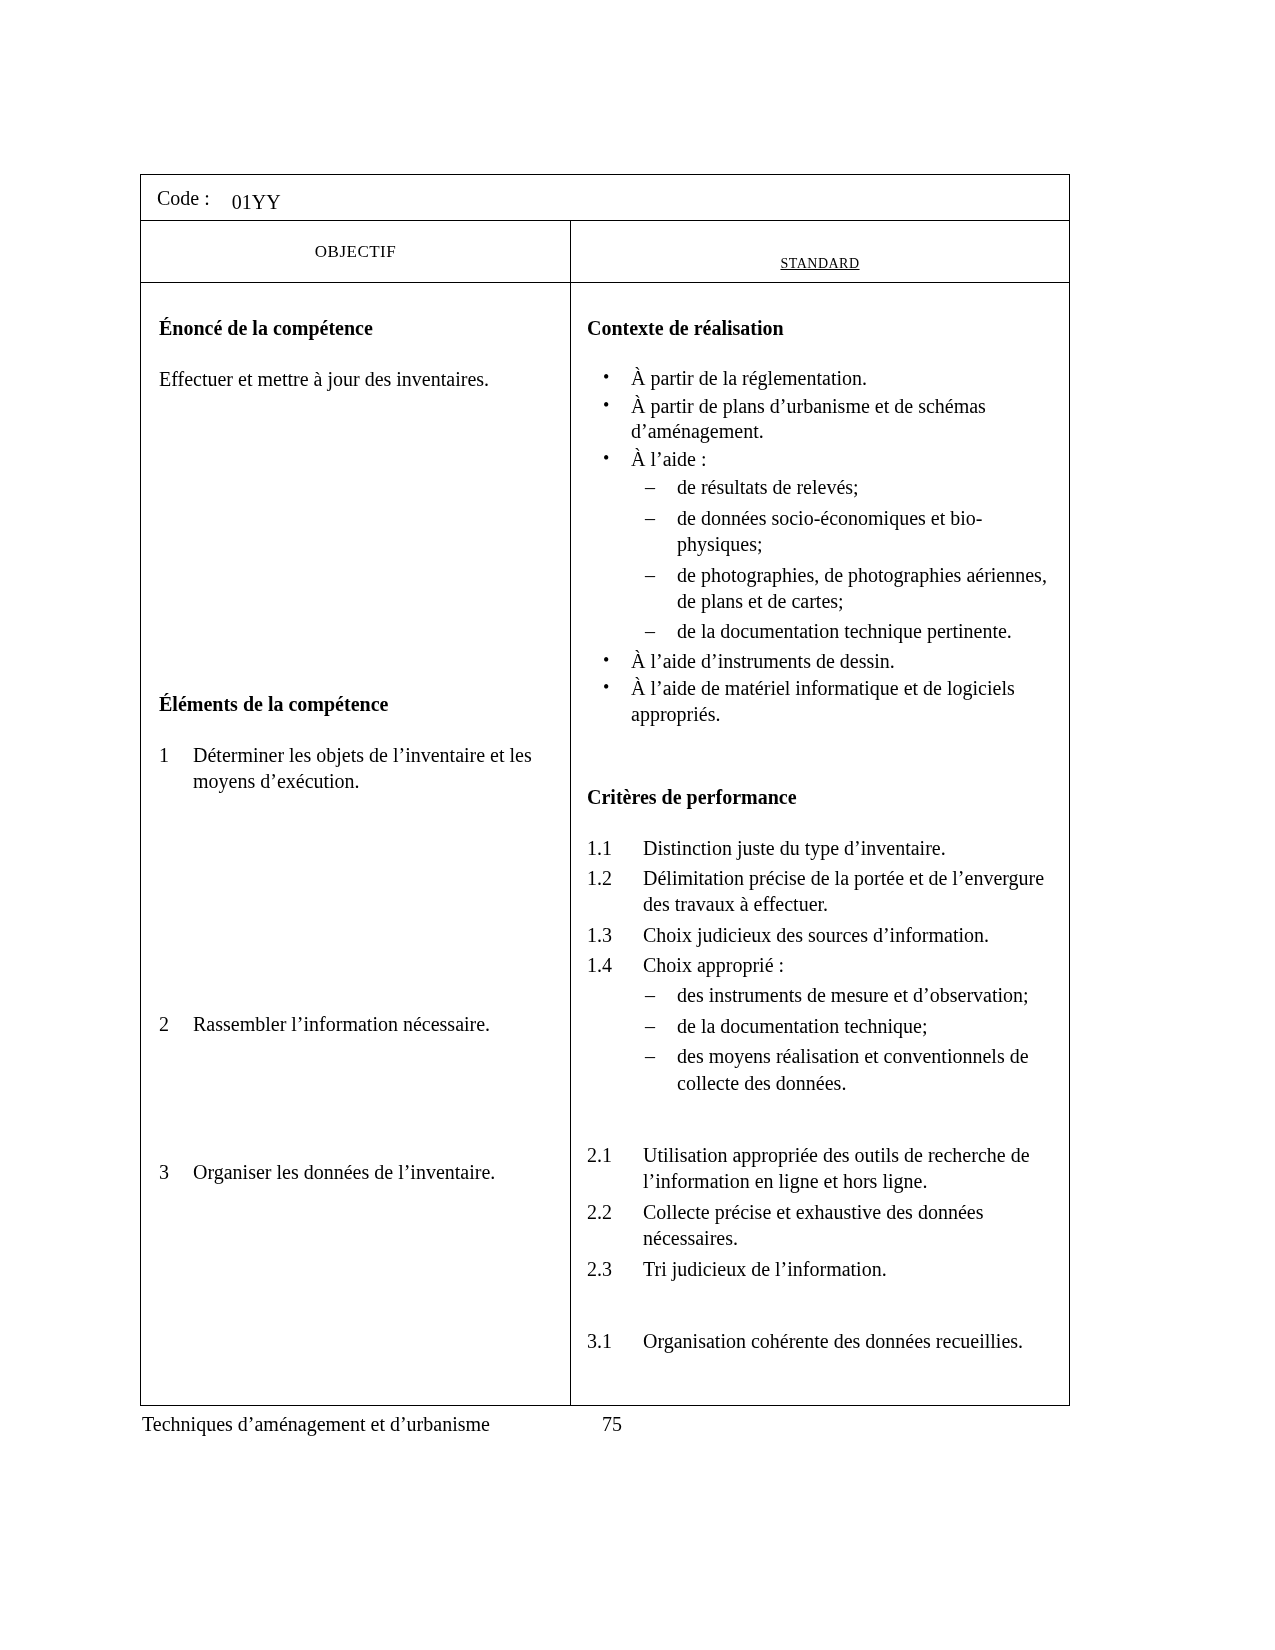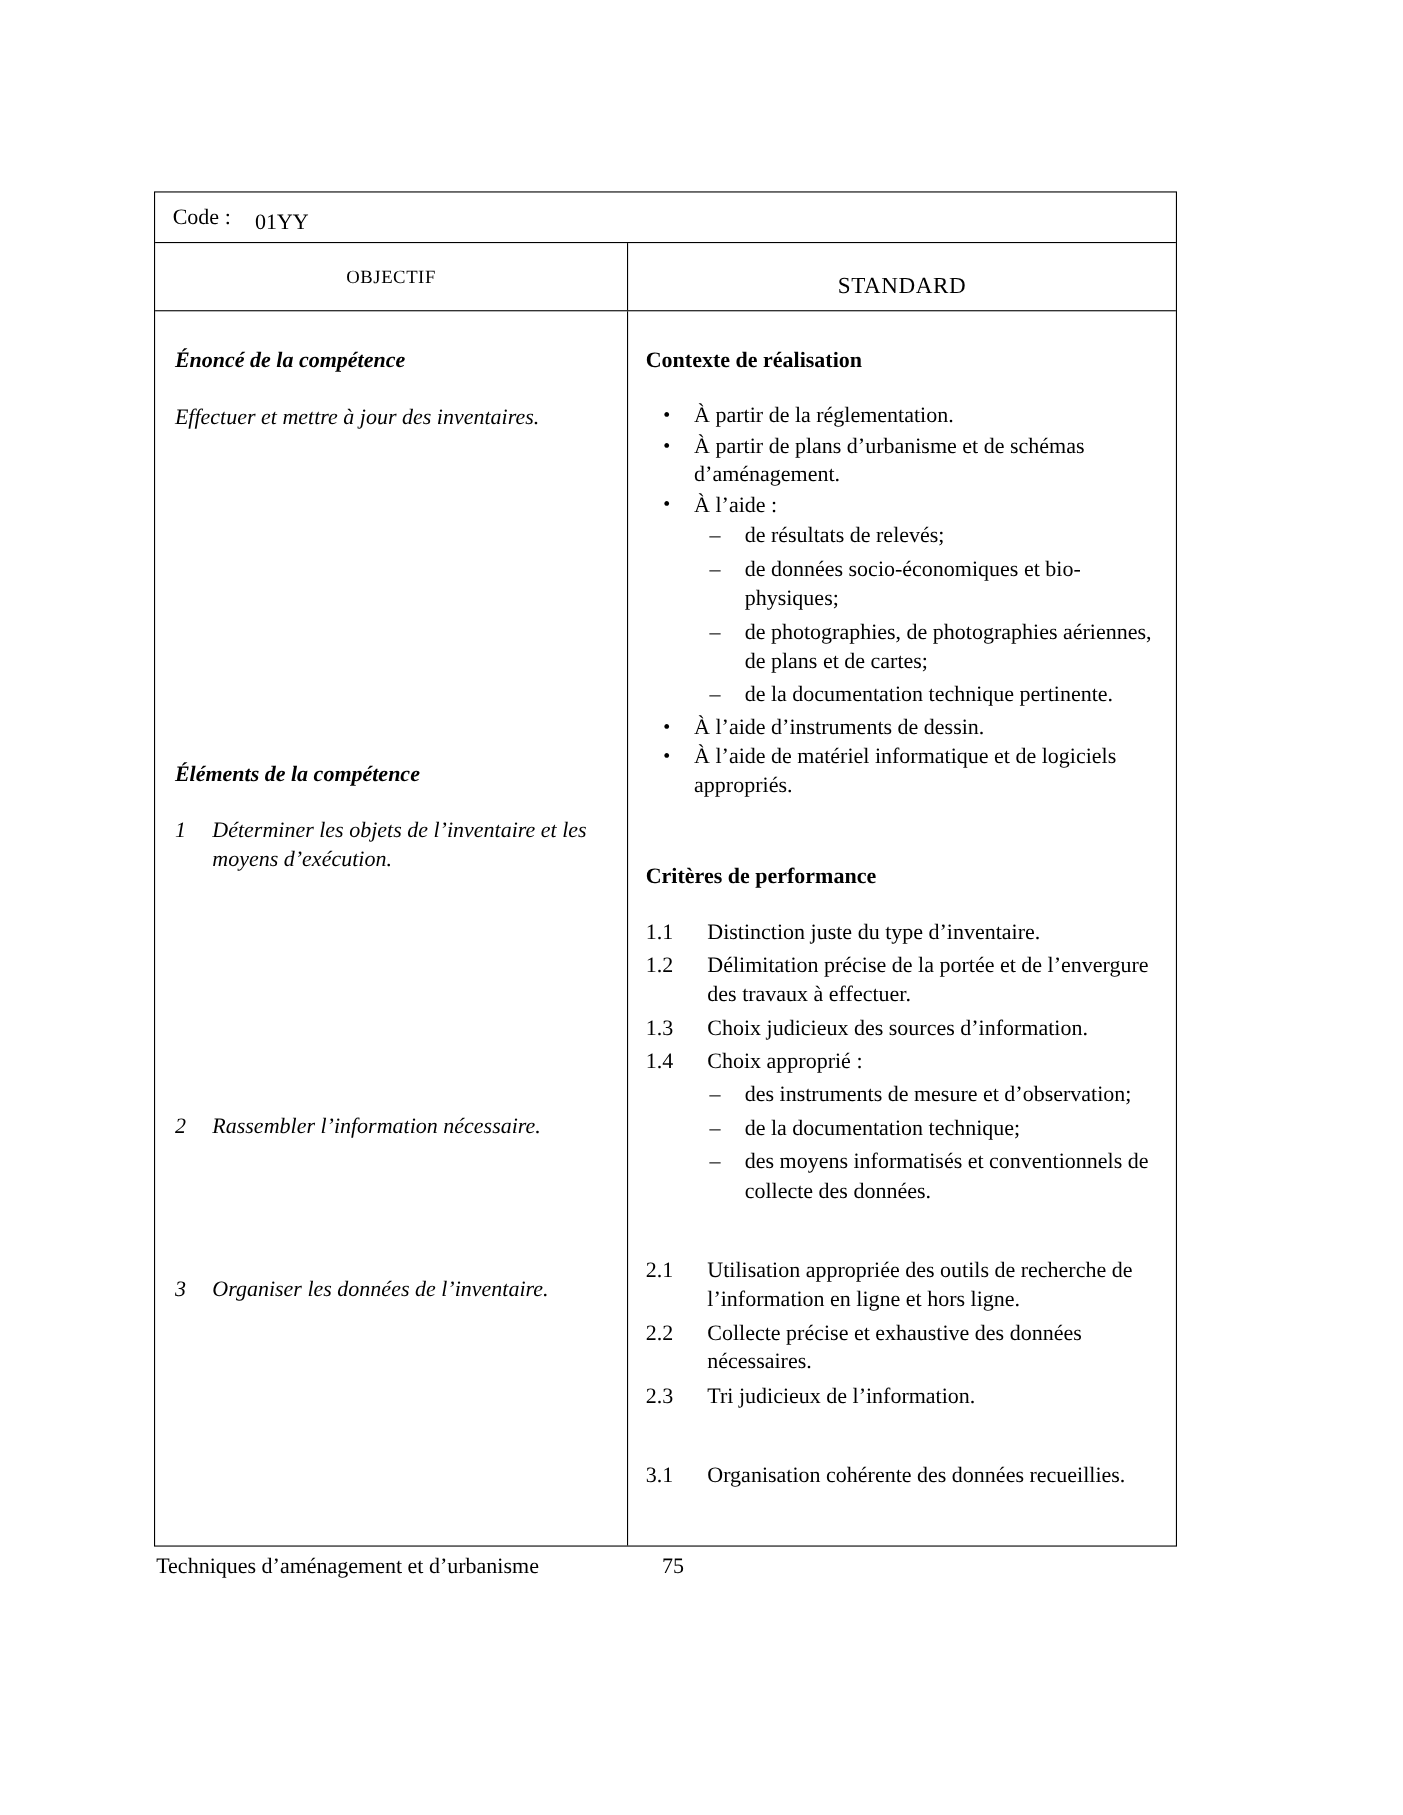--- a/index.html
+++ b/index.html
@@ -61,33 +61,33 @@
     font-size: 17px;
     letter-spacing: 0.5px;
   }
   .head-cell-right {
     flex: 1;
     box-sizing: border-box;
     display: flex;
     align-items: flex-end;
     justify-content: center;
     padding-bottom: 10px;
-    font-size: 21px;
+    font-size: 14px;
     letter-spacing: 0.5px;
+    text-decoration: underline;
   }
   .body-row {
     display: flex;
     min-height: 1122px;
   }
   .col-left {
     width: 430px;
     border-right: 1.5px solid #000;
     box-sizing: border-box;
     padding: 34px 28px 20px 18px;
-    font-style: italic;
   }
   .col-right {
     flex: 1;
     box-sizing: border-box;
     padding: 34px 20px 20px 16px;
   }
   .section-title {
     font-weight: bold;
     font-size: 20px;
     margin: 0 0 26px 0;
@@ -294,21 +294,21 @@
           <li>
             <span class="dash-mark">–</span>
             <span>des instruments de mesure et d’observation;</span>
           </li>
           <li>
             <span class="dash-mark">–</span>
             <span>de la documentation technique;</span>
           </li>
           <li>
             <span class="dash-mark">–</span>
-            <span>des moyens informatisés et conventionnels de collecte des données.</span>
+            <span>des moyens réalisation et conventionnels de collecte des données.</span>
           </li>
         </ul>
 
         <div class="gap-md"></div>
 
         <div class="num-item num-item-r">
           <span class="num">2.1</span>
           <span class="txt">Utilisation appropriée des outils de recherche de l’information en ligne et hors ligne.</span>
         </div>
         <div class="num-item num-item-r">

